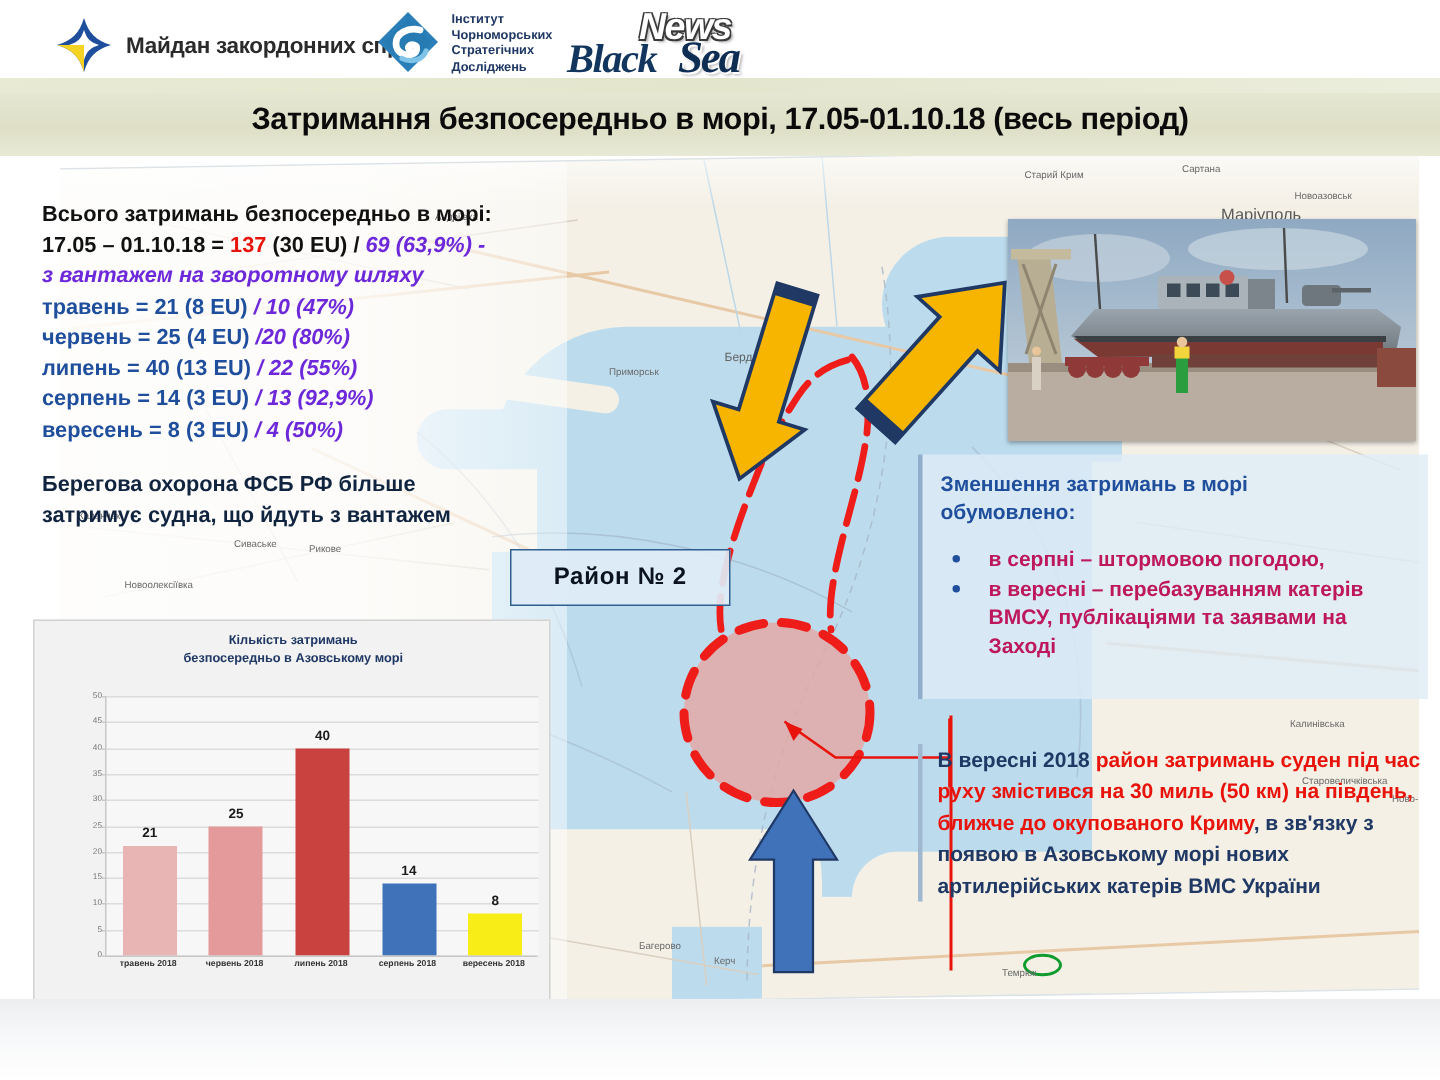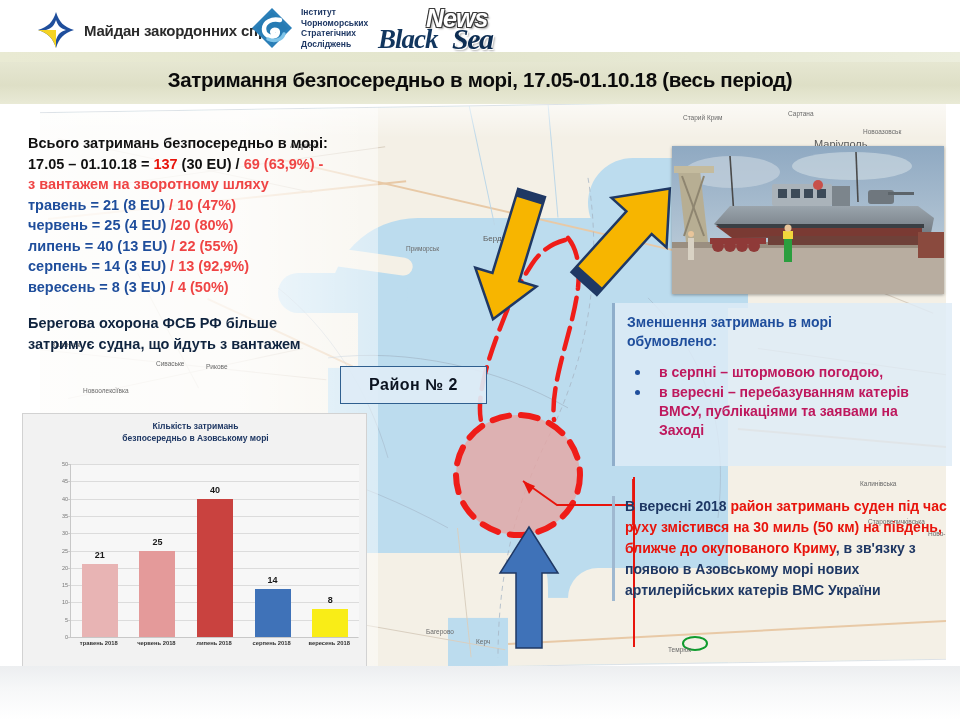--- a/index.html
+++ b/index.html
@@ -100,21 +100,21 @@
     background:linear-gradient(180deg,rgba(255,255,255,.75),rgba(255,255,255,0));
   }
 
   
   #left-text{
     position:absolute;left:28px;top:133px;width:350px;z-index:20;
     font-size:14.5px;line-height:20.5px;font-weight:bold;color:#1f3864;
   }
   #left-text .ln{white-space:nowrap;}
   .red{color:#e8140c;}
-  .ital{font-weight:bold;color:#ef4444;}
+  .ital{font-style:italic;font-weight:bold;color:#6d28d9;}
   .dark{color:#111111;}
   .bluelbl{color:#1f4e9c;}
   #left-text2{
     position:absolute;left:28px;top:313px;width:360px;z-index:20;
     font-size:14.5px;line-height:21px;font-weight:bold;color:#10243f;
   }
 
   
   #region-box{
     position:absolute;left:340px;top:366px;width:145px;height:36px;

